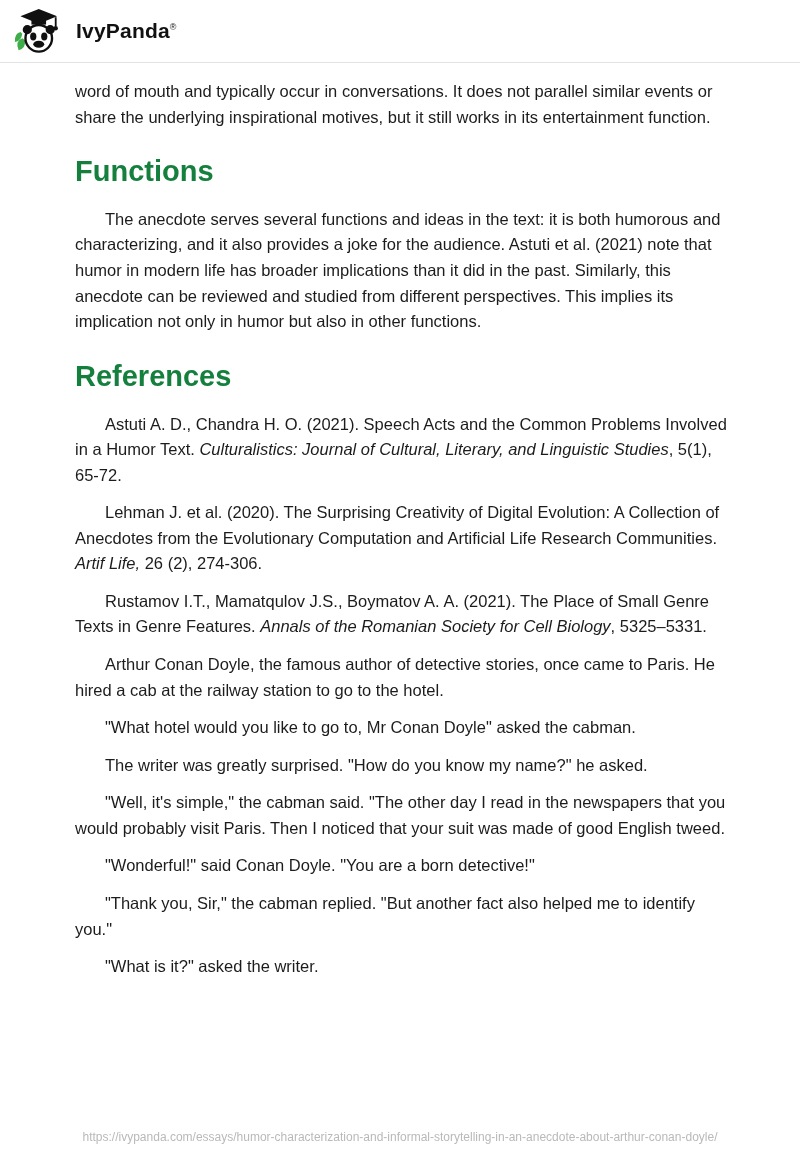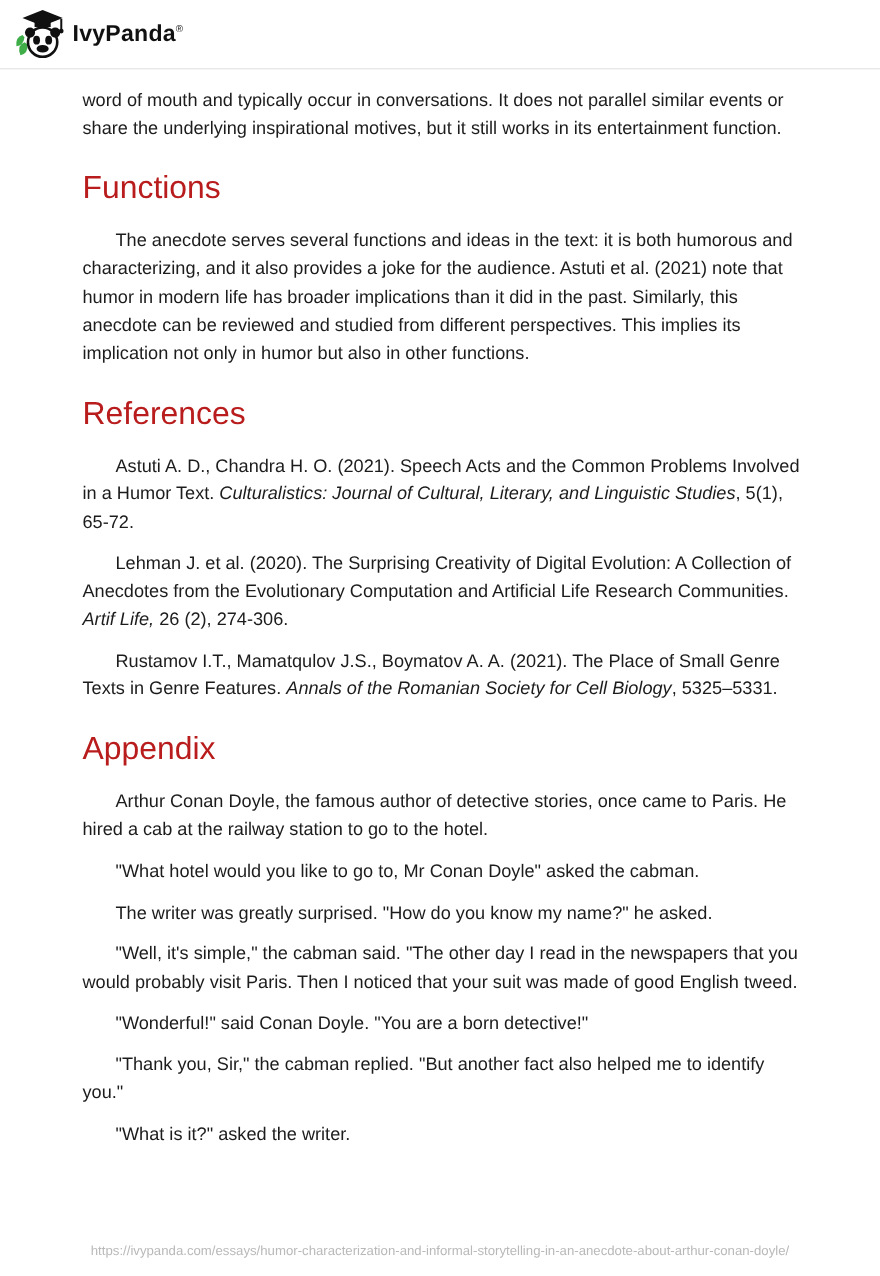--- a/index.html
+++ b/index.html
@@ -14,21 +14,21 @@
   }
 
   
   .page-header {
     height: 63px;
     display: flex;
     align-items: center;
     padding: 0 30px 0 14px;
     border-bottom: 1px solid #e2e2e2;
   }
-  .logo { display: flex; align-items: center; gap: 8px; }
+  .logo { display: flex; align-items: center; gap: 18px; }
   .brand {
     font-size: 21px;
     font-weight: 700;
     color: #111111;
     letter-spacing: 0.2px;
   }
   .brand sup { font-size: 9px; font-weight: 400; vertical-align: super; }
   .doc-title {
     margin-left: auto;
     font-size: 12.5px;
@@ -43,22 +43,22 @@
     line-height: 1.55;
   }
   .document-body p {
     margin: 0 0 12px;
     text-indent: 30px;
     text-align: left;
   }
   .document-body p.noindent { text-indent: 0; }
   .document-body h2 {
     font-size: 29px;
-    font-weight: 400;
-    color: #b91c1c;
+    font-weight: 700;
+    color: #15803d;
     margin: 24px 0 18px;
     line-height: 1.2;
   }
 
   
   .page-footer {
     position: absolute;
     left: 0; right: 0;
     bottom: 16px;
     text-align: center;
@@ -94,21 +94,20 @@
   <p class="noindent">word of mouth and typically occur in conversations. It does not parallel similar events or share the underlying inspirational motives, but it still works in its entertainment function.</p>
 
   <h2>Functions</h2>
   <p>The anecdote serves several functions and ideas in the text: it is both humorous and characterizing, and it also provides a joke for the audience. Astuti et al. (2021) note that humor in modern life has broader implications than it did in the past. Similarly, this anecdote can be reviewed and studied from different perspectives. This implies its implication not only in humor but also in other functions.</p>
 
   <h2>References</h2>
   <p><span>Astuti A. D., Chandra H. O. (2021). Speech Acts and the Common Problems Involved in a Humor Text. </span><span style="font-style: italic;">Culturalistics: Journal of Cultural, Literary, and Linguistic Studies</span><span>, 5(1), 65-72.</span></p>
   <p><span>Lehman J. et al. (2020). The Surprising Creativity of Digital Evolution: A Collection of Anecdotes from the Evolutionary Computation and Artificial Life Research Communities. </span><span style="font-style: italic;">Artif Life,</span><span> 26 (2), 274-306.</span></p>
   <p><span>Rustamov I.T., Mamatqulov J.S., Boymatov A. A. (2021). The Place of Small Genre Texts in Genre Features. </span><span style="font-style: italic; margin-top: 20px;">Annals of the Romanian Society for Cell Biology</span><span>, 5325–5331.</span></p>
 
-  <h2>Appendix</h2>
   <p>Arthur Conan Doyle, the famous author of detective stories, once came to Paris. He hired a cab at the railway station to go to the hotel.</p>
   <p>"What hotel would you like to go to, Mr Conan Doyle" asked the cabman.</p>
   <p>The writer was greatly surprised. "How do you know my name?" he asked.</p>
   <p>"Well, it's simple," the cabman said. "The other day I read in the newspapers that you would probably visit Paris. Then I noticed that your suit was made of good English tweed.</p>
   <p>"Wonderful!" said Conan Doyle. "You are a born detective!"</p>
   <p>"Thank you, Sir," the cabman replied. "But another fact also helped me to identify you."</p>
   <p>"What is it?" asked the writer.</p>
 </main>
 
 <footer class="page-footer">

